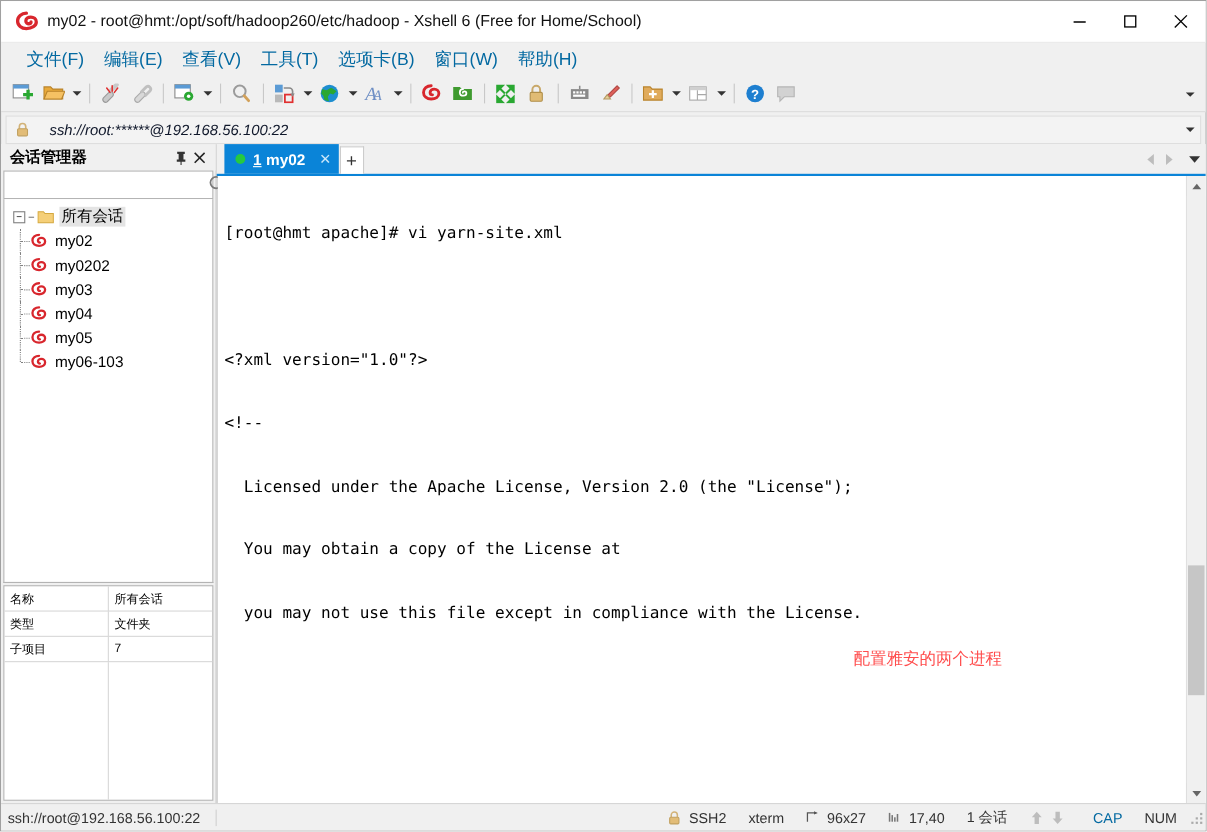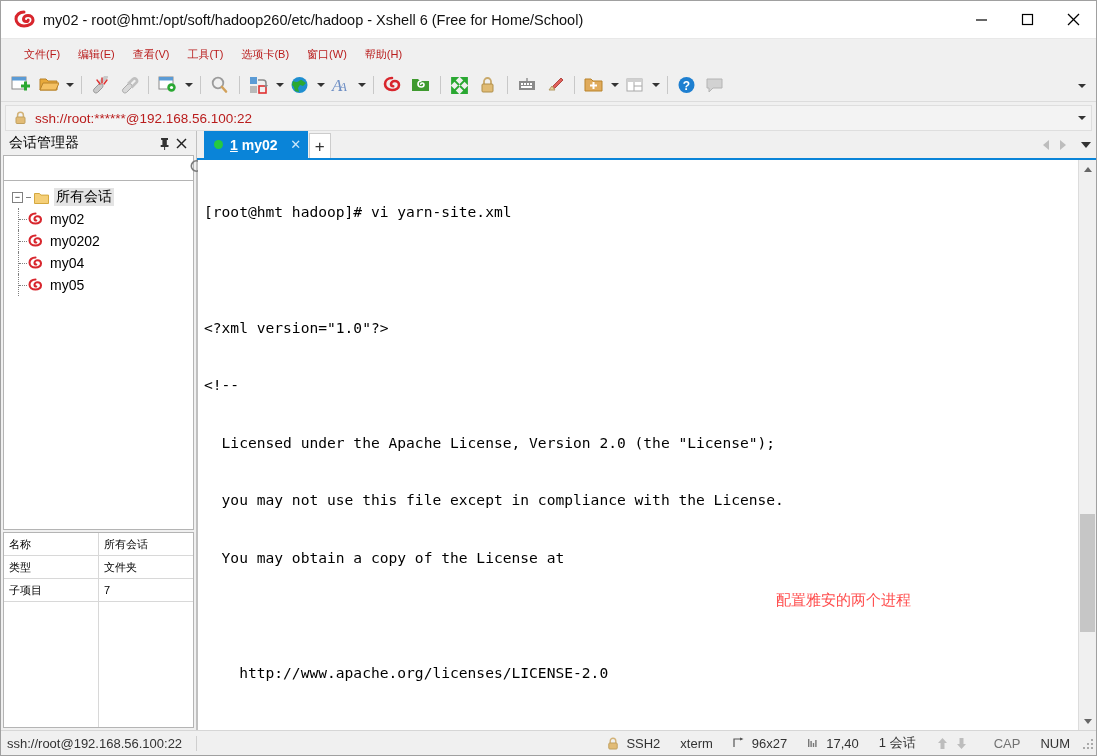--- a/index.html
+++ b/index.html
@@ -40,21 +40,21 @@
   .win-btn svg { display: block; }
 
   
   .menubar {
     height: 30px; min-height: 30px;
     background: #f0f0f0;
     display: flex; align-items: center;
     padding-left: 14px;
   }
   .menu-item {
-    font-size: 11px; color: #b91c1c;
+    font-size: 16px; color: #0369a1;
     padding: 4px 9px;
     white-space: nowrap;
   }
 
   
   .toolbar {
     height: 33px; min-height: 33px;
     background: #f0f0f0;
     display: flex; align-items: center;
     padding-left: 6px;
@@ -95,23 +95,23 @@
   .addressbar {
     height: 26px; min-height: 26px;
     background: #f3f3f3;
     border: 1px solid #dedede;
     margin: 3px 4px 0 4px;
     display: flex; align-items: center;
     position: relative;
   }
   .addr-lock { margin-left: 8px; width: 13px; height: 14px; position: relative; flex: 0 0 auto; }
   .addr-text {
-    font-size: 13.5px; color: #b91c1c;
-    margin-left: 8px; flex: 1 1 auto;
-    white-space: nowrap; overflow: hidden;
+    font-size: 13.5px; color: #0f172a;
+    margin-left: 18px; flex: 1 1 auto;
+    white-space: nowrap; overflow: hidden; font-style: italic;
   }
   .addr-caret {
     width: 18px; height: 24px; flex: 0 0 auto;
     display: flex; align-items: center; justify-content: center;
   }
   .addr-caret i {
     width: 0; height: 0;
     border-left: 4px solid transparent;
     border-right: 4px solid transparent;
     border-top: 4px solid #333;
@@ -141,21 +141,21 @@
     display: flex; flex-direction: column;
     background: #f0f0f0;
     border-right: 1px solid #c0c0c0;
   }
   .sm-head {
     height: 24px; min-height: 24px;
     display: flex; align-items: center;
     padding: 0 6px 0 8px;
     background: #f0f0f0;
   }
-  .sm-title { font-size: 14px; color: #000; flex: 1 1 auto; }
+  .sm-title { font-size: 14px; color: #000; flex: 1 1 auto; font-weight: bold; }
   .sm-pin, .sm-close {
     width: 17px; height: 20px;
     display: flex; align-items: center; justify-content: center;
     font-size: 13px; color: #222;
   }
   .sm-search {
     height: 26px; min-height: 26px;
     margin: 0 2px;
     background: #ffffff;
     border: 1px solid #b4b4b4;
@@ -381,21 +381,21 @@
     border-right: 1px solid #cfcfcf;
     white-space: nowrap; overflow: hidden;
   }
   .sb-spacer { flex: 1 1 auto; }
   .sb-cell {
     display: flex; align-items: center;
     padding: 0 10px;
     white-space: nowrap;
   }
   .sb-icon { width: 14px; height: 13px; margin-right: 5px; position: relative; flex: 0 0 auto; }
-  .sb-dim { color: #737373; }
+  .sb-dim { color: #0369a1; }
   .sb-grip {
     width: 14px; height: 14px; margin-right: 2px;
     position: relative; flex: 0 0 auto;
   }
   .sb-grip span {
     position: absolute; width: 2px; height: 2px; background: #aaa;
   }
 </style>
 </head>
 <body>
@@ -710,20 +710,30 @@
           <div class="tree-dotline"></div>
           <div class="tree-tick"></div>
           <div class="xsh-icon">
             <svg width="16" height="14" viewBox="0 0 16 14">
                 <path d="M7.5 1.5 C4 1.5 1.5 3.6 1.5 6.5 C1.5 9.4 4 11.5 7.5 11.5 C10.8 11.5 13 9.9 13 7.5 C13 5.5 11.4 4.3 9.6 4.3 C7.8 4.3 6.5 5.4 6.5 6.7 C6.5 7.8 7.3 8.5 8.3 8.5" fill="none" stroke="#d8262d" stroke-width="2.1" stroke-linecap="round"></path>
               </svg>
           </div>
           <div class="tree-label">my0202</div>
         </div>
 
+        <div class="tree-child">
+          <div class="tree-dotline"></div>
+          <div class="tree-tick"></div>
+          <div class="xsh-icon">
+            <svg width="16" height="14" viewBox="0 0 16 14">
+                <path d="M7.5 1.5 C4 1.5 1.5 3.6 1.5 6.5 C1.5 9.4 4 11.5 7.5 11.5 C10.8 11.5 13 9.9 13 7.5 C13 5.5 11.4 4.3 9.6 4.3 C7.8 4.3 6.5 5.4 6.5 6.7 C6.5 7.8 7.3 8.5 8.3 8.5" fill="none" stroke="#d8262d" stroke-width="2.1" stroke-linecap="round"></path>
+              </svg>
+          </div>
+          <div class="tree-label">my03</div>
+        </div>
 
         <div class="tree-child">
           <div class="tree-dotline"></div>
           <div class="tree-tick"></div>
           <div class="xsh-icon">
             <svg width="16" height="14" viewBox="0 0 16 14">
                 <path d="M7.5 1.5 C4 1.5 1.5 3.6 1.5 6.5 C1.5 9.4 4 11.5 7.5 11.5 C10.8 11.5 13 9.9 13 7.5 C13 5.5 11.4 4.3 9.6 4.3 C7.8 4.3 6.5 5.4 6.5 6.7 C6.5 7.8 7.3 8.5 8.3 8.5" fill="none" stroke="#d8262d" stroke-width="2.1" stroke-linecap="round"></path>
               </svg>
           </div>
           <div class="tree-label">my04</div>
@@ -733,20 +743,30 @@
           <div class="tree-dotline"></div>
           <div class="tree-tick"></div>
           <div class="xsh-icon">
             <svg width="16" height="14" viewBox="0 0 16 14">
                 <path d="M7.5 1.5 C4 1.5 1.5 3.6 1.5 6.5 C1.5 9.4 4 11.5 7.5 11.5 C10.8 11.5 13 9.9 13 7.5 C13 5.5 11.4 4.3 9.6 4.3 C7.8 4.3 6.5 5.4 6.5 6.7 C6.5 7.8 7.3 8.5 8.3 8.5" fill="none" stroke="#d8262d" stroke-width="2.1" stroke-linecap="round"></path>
               </svg>
           </div>
           <div class="tree-label">my05</div>
         </div>
 
+        <div class="tree-child">
+          <div class="tree-dotline tree-dotline-last"></div>
+          <div class="tree-tick"></div>
+          <div class="xsh-icon">
+            <svg width="16" height="14" viewBox="0 0 16 14">
+                <path d="M7.5 1.5 C4 1.5 1.5 3.6 1.5 6.5 C1.5 9.4 4 11.5 7.5 11.5 C10.8 11.5 13 9.9 13 7.5 C13 5.5 11.4 4.3 9.6 4.3 C7.8 4.3 6.5 5.4 6.5 6.7 C6.5 7.8 7.3 8.5 8.3 8.5" fill="none" stroke="#d8262d" stroke-width="2.1" stroke-linecap="round"></path>
+              </svg>
+          </div>
+          <div class="tree-label">my06-103</div>
+        </div>
       </div>
 
       <div class="props">
         <div class="prop-row">
           <div class="prop-k">名称</div>
           <div class="prop-v">所有会话</div>
         </div>
         <div class="prop-row">
           <div class="prop-k">类型</div>
           <div class="prop-v">文件夹</div>
@@ -780,29 +800,28 @@
               <i class="r"></i>
             </div>
           <div class="tb-nav" style="margin-left:6px;">
               <i class="d"></i>
             </div>
         </div>
       </div>
 
       <div class="termwrap">
         <div class="term">
-          <div class="term-line">[root@hmt hadoop]# vi yarn-site.xml</div>
+          <div class="term-line">[root@hmt apache]# vi yarn-site.xml</div>
           <div class="term-line"></div>
           <div class="term-line">&lt;?xml version="1.0"?&gt;</div>
           <div class="term-line">&lt;!--</div>
           <div class="term-line">  Licensed under the Apache License, Version 2.0 (the "License");</div>
+          <div class="term-line">  You may obtain a copy of the License at</div>
           <div class="term-line">  you may not use this file except in compliance with the License.</div>
-          <div class="term-line">  You may obtain a copy of the License at</div>
           <div class="term-line"></div>
-          <div class="term-line">    http://www.apache.org/licenses/LICENSE-2.0</div>
           
           
           
           
           
           
           
           
           
           

